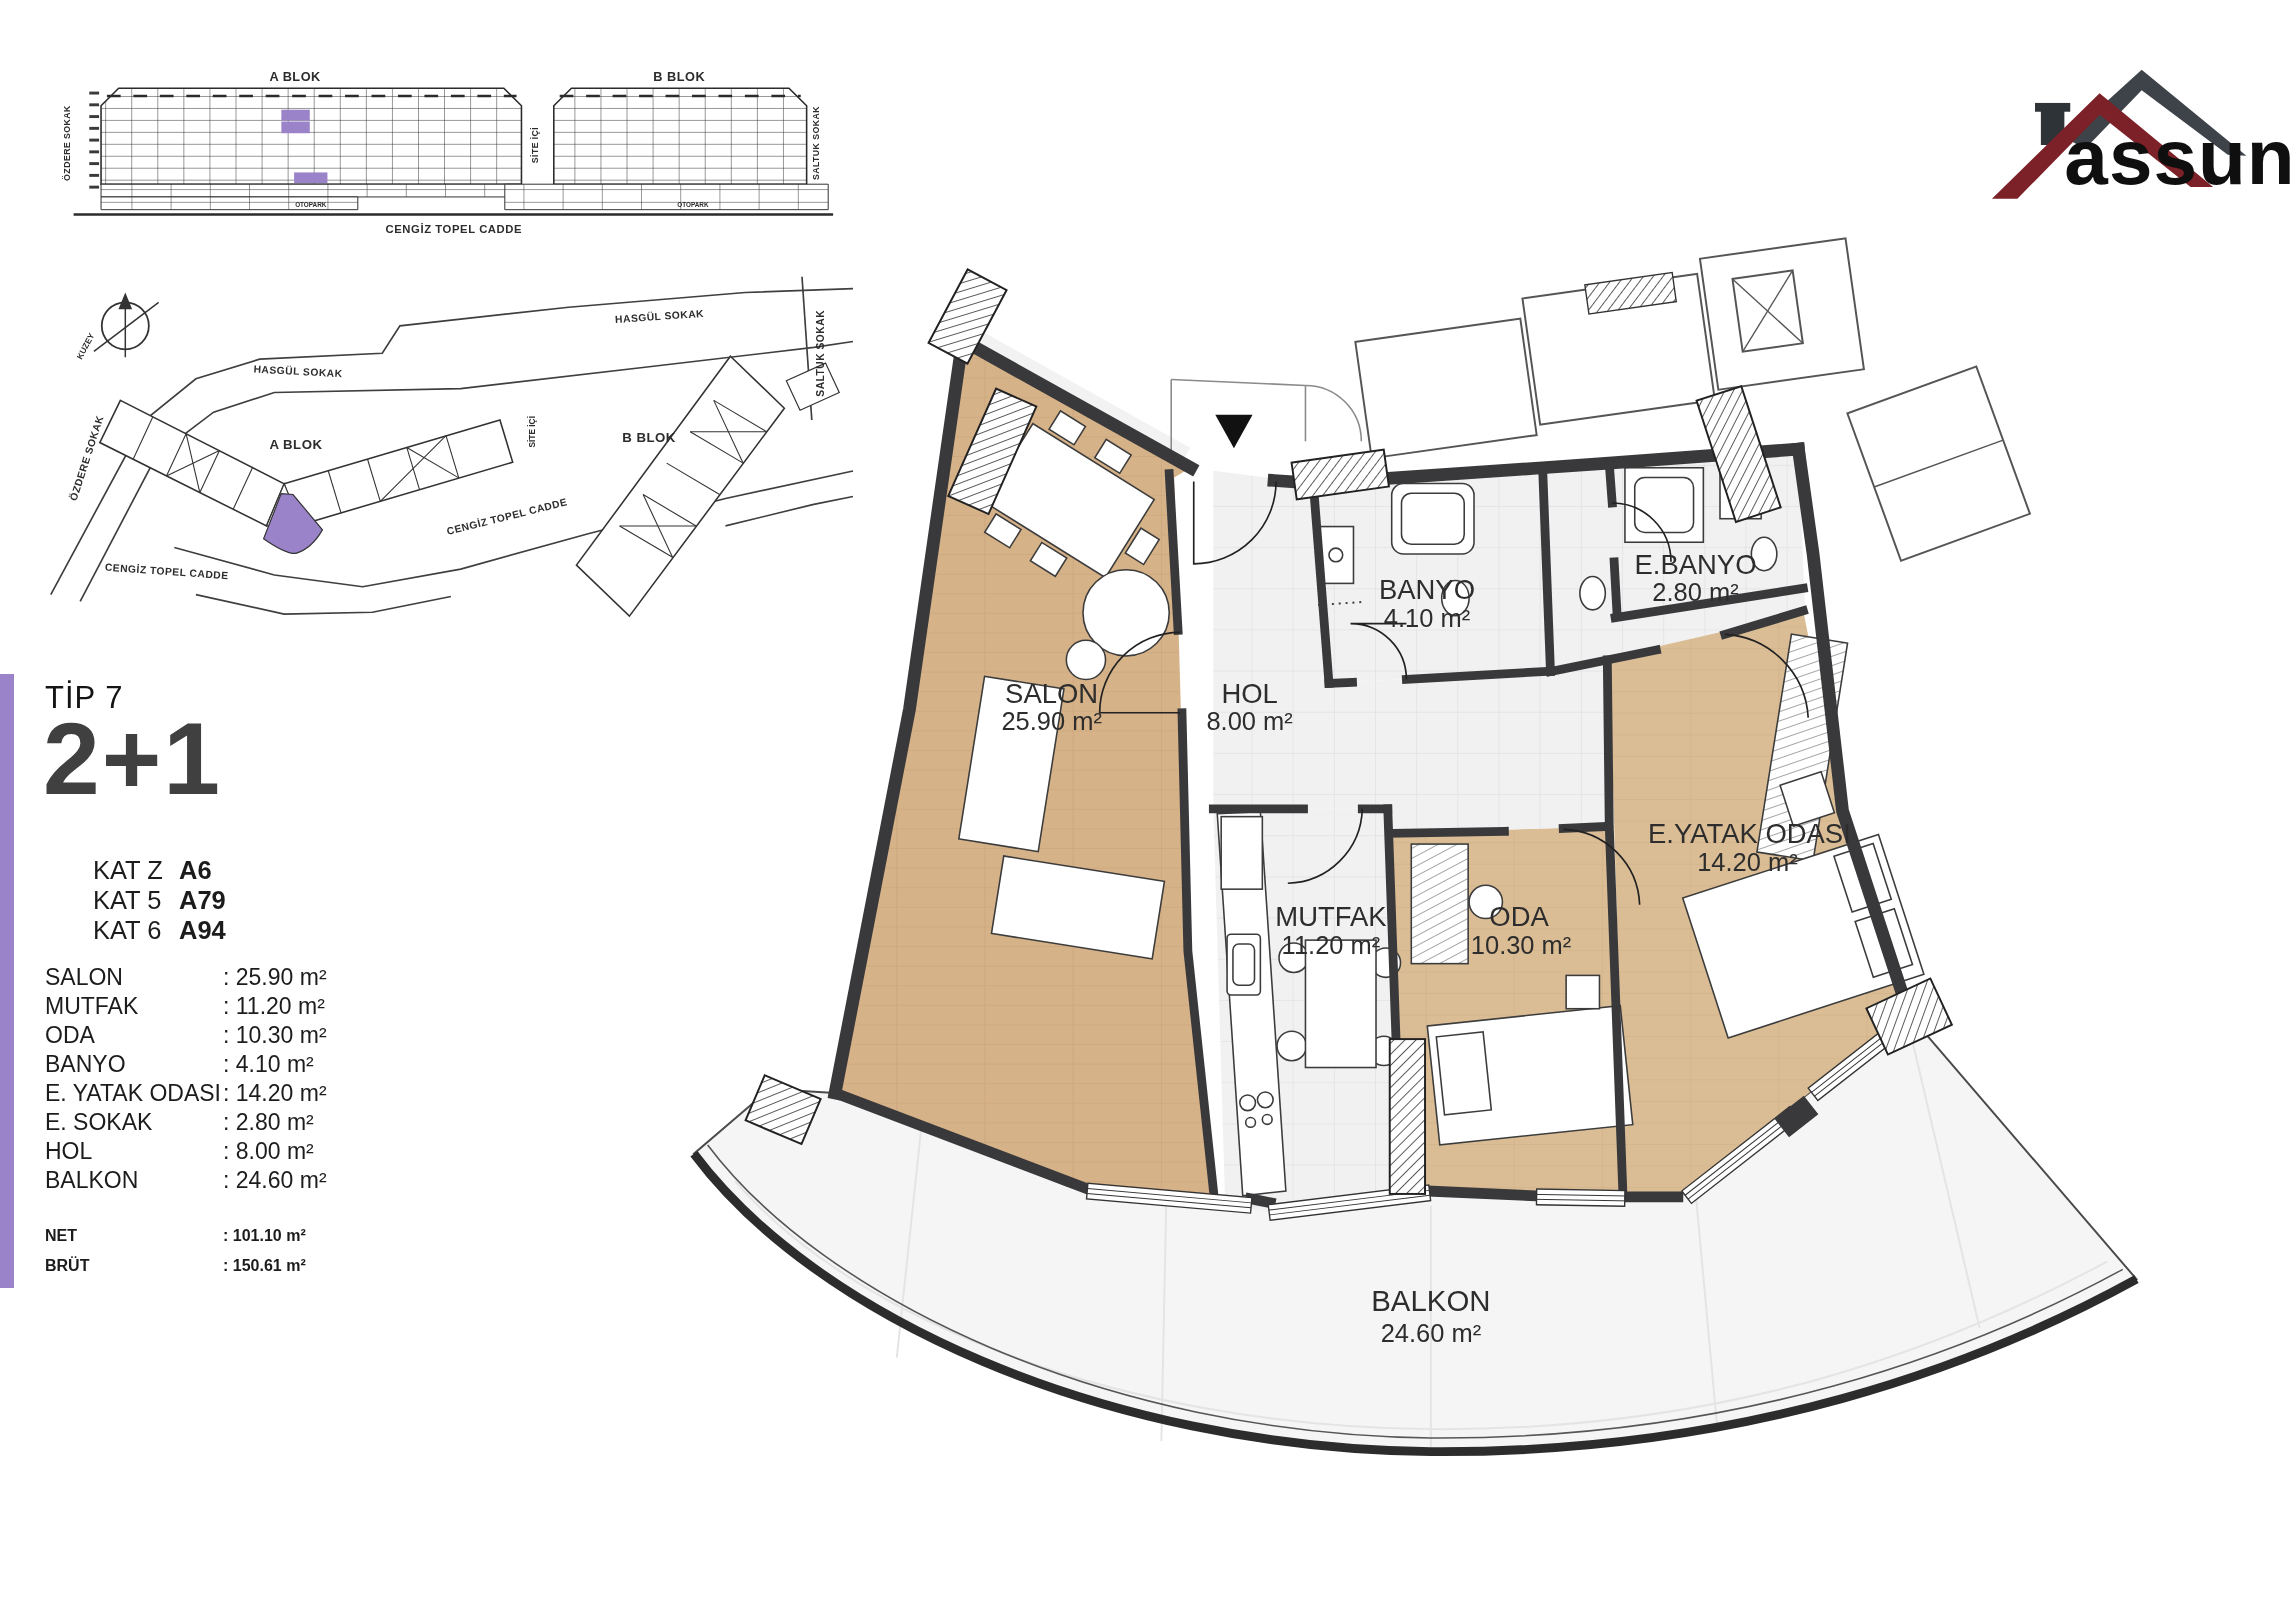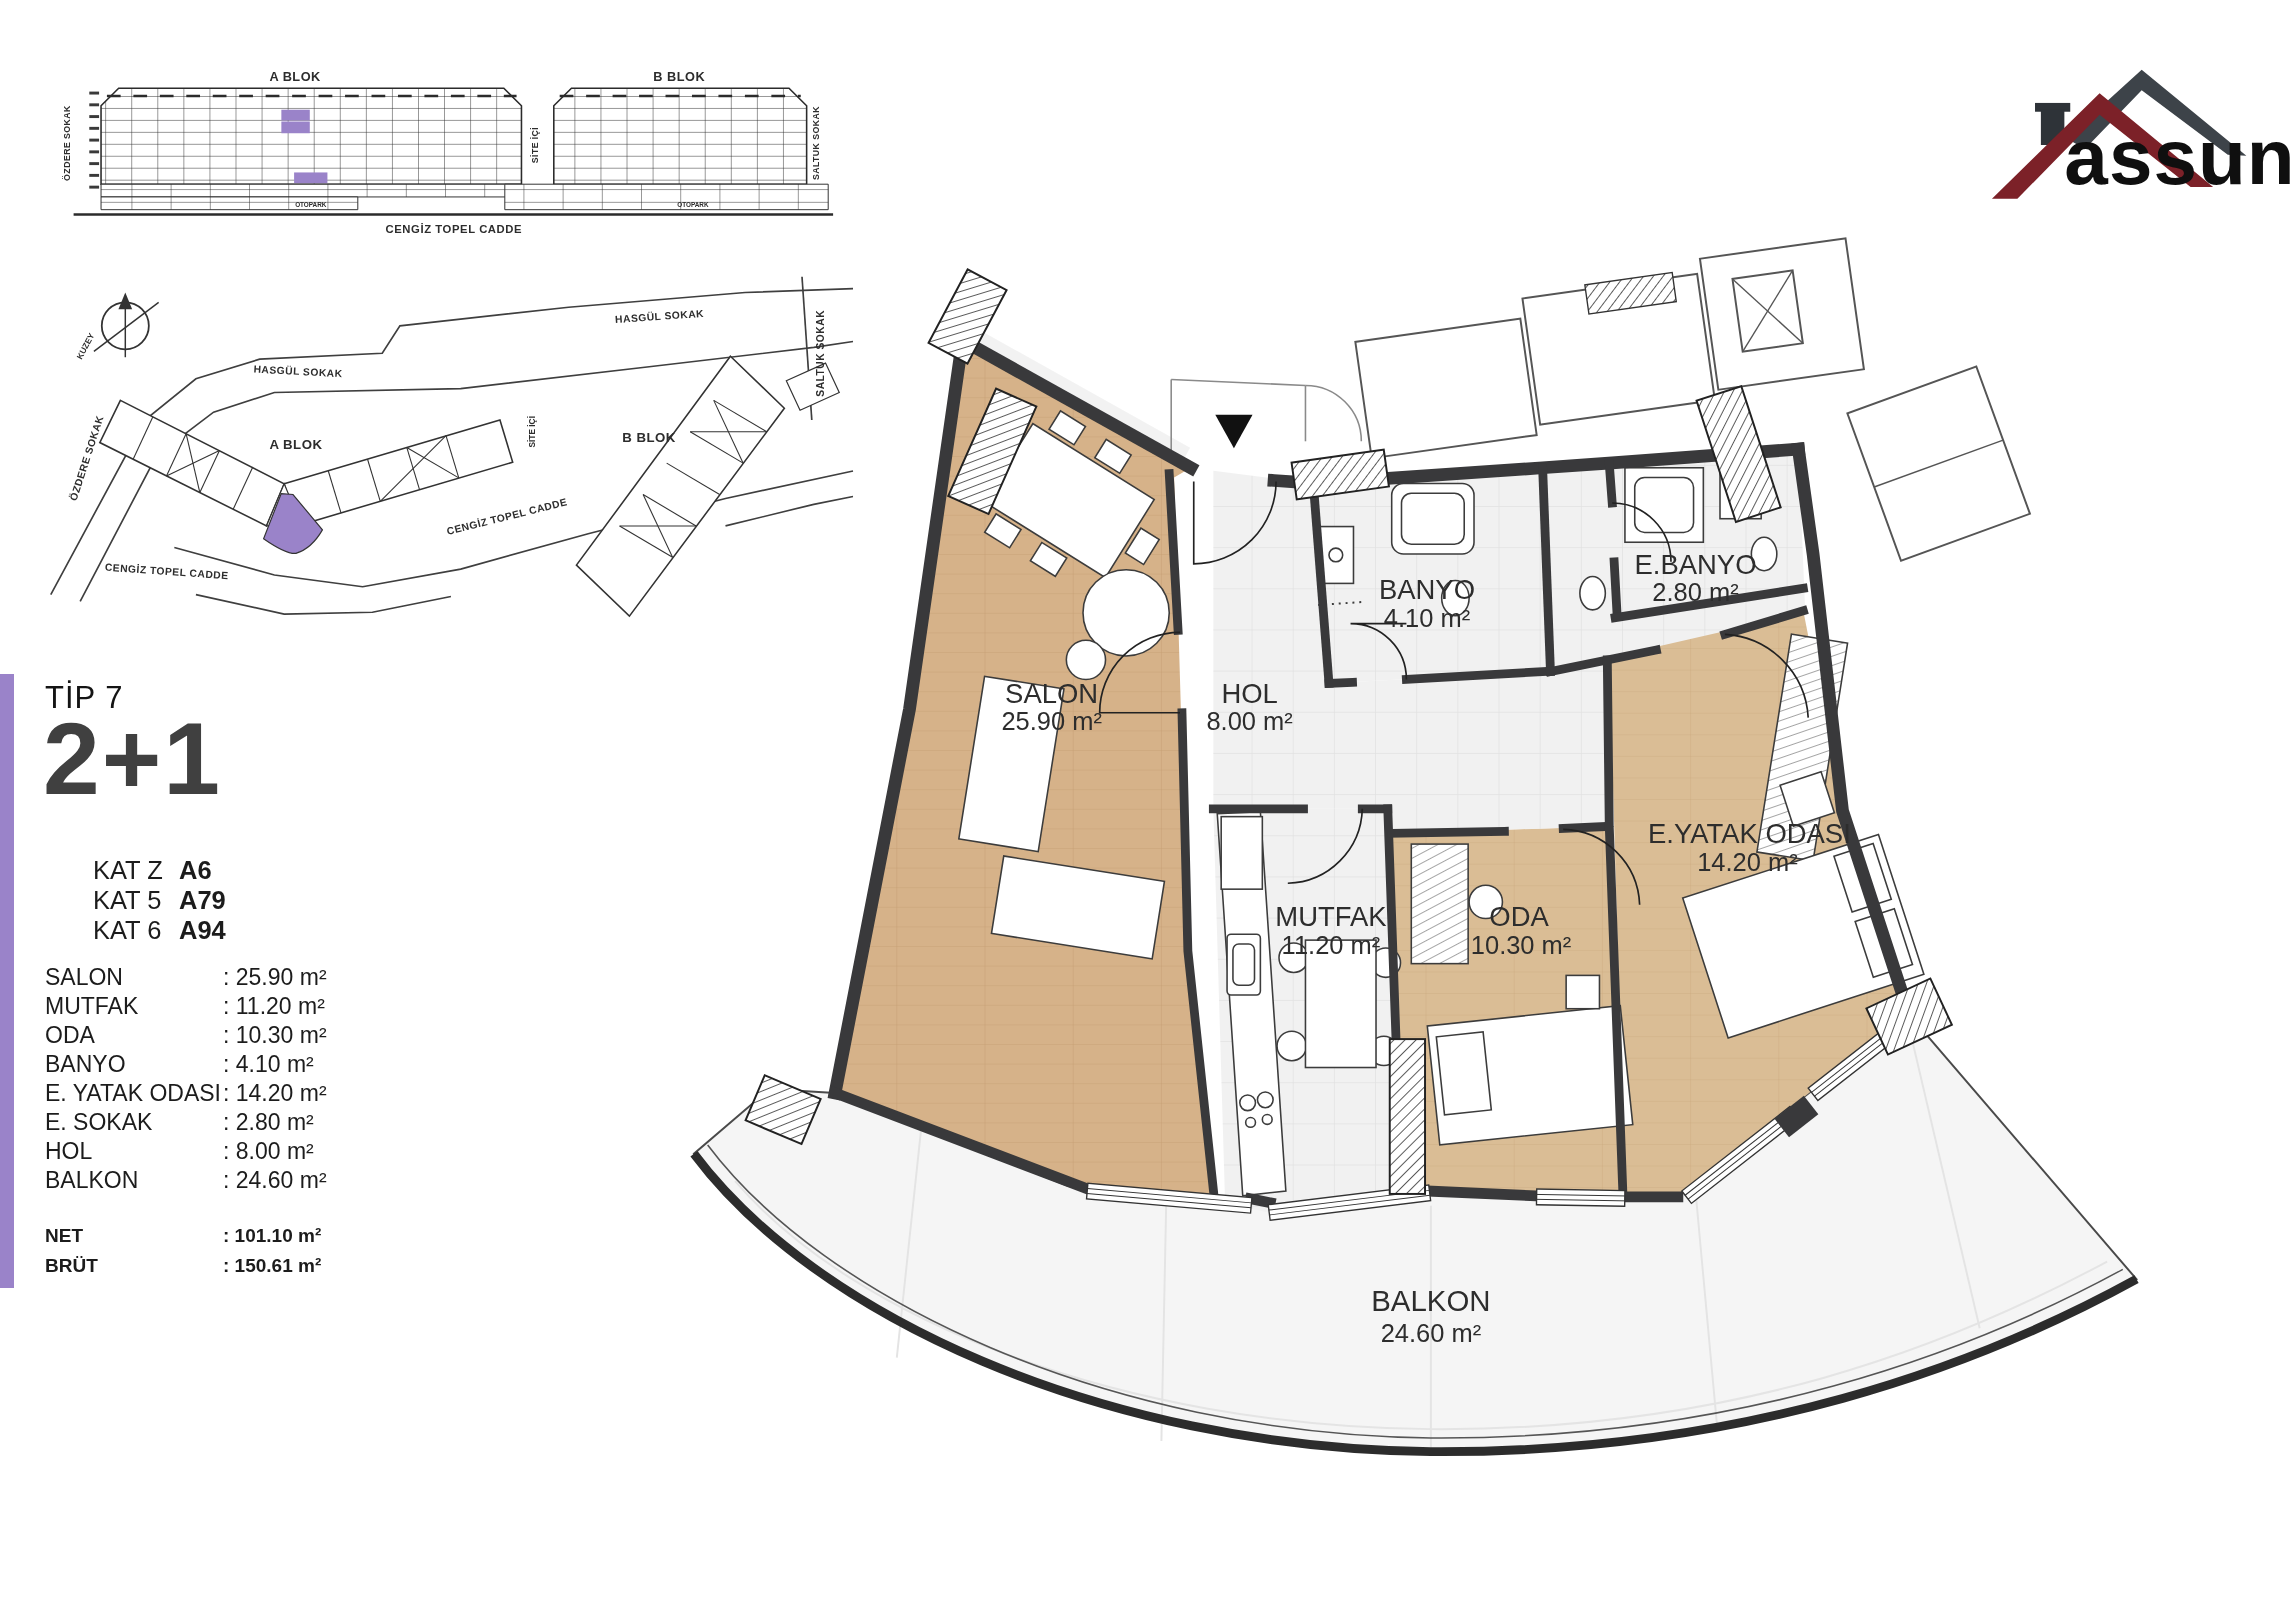--- a/index.html
+++ b/index.html
@@ -13,21 +13,21 @@
   #accent-bar{left:0;top:674px;width:13.7px;height:614px;background:#9a83c9;}
   #tip-label{left:45px;top:680px;font-size:31px;font-weight:500;letter-spacing:1px;color:#141414;}
   #layout-label{left:43px;top:708px;font-size:102px;font-weight:700;letter-spacing:2px;color:#404040;line-height:1;}
   #floors{left:45px;top:855px;font-size:25.5px;}
   .floor-row{height:30px;line-height:30px;margin-left:48px;}
   .floor-row .fl{display:inline-block;width:86px;font-weight:400;}
   .floor-row .fu{font-weight:700;}
   #room-list{left:45px;top:963px;font-size:23px;}
   .room-row{height:29px;line-height:29px;display:flex;}
   .room-row .rn{width:178px;}
-  #totals{left:45px;top:1221px;font-size:19px;font-weight:700;}
+  #totals{left:45px;top:1221px;font-size:16px;font-weight:700;}
   .total-row{height:30px;line-height:30px;display:flex;}
   .total-row .tn{width:178px;}
   
   text{font-family:"Liberation Sans", sans-serif;fill:#2d2d2d;}
   .plan-name{font-size:28px;}
   .plan-area{font-size:26px;}
   .ev-blok{font-size:13px;font-weight:700;letter-spacing:.5px;}
   .ev-street{font-size:9px;font-weight:700;letter-spacing:.4px;}
   .ev-tiny{font-size:6.5px;font-weight:700;}
   .ev-cadde{font-size:11.5px;font-weight:700;letter-spacing:.6px;}

